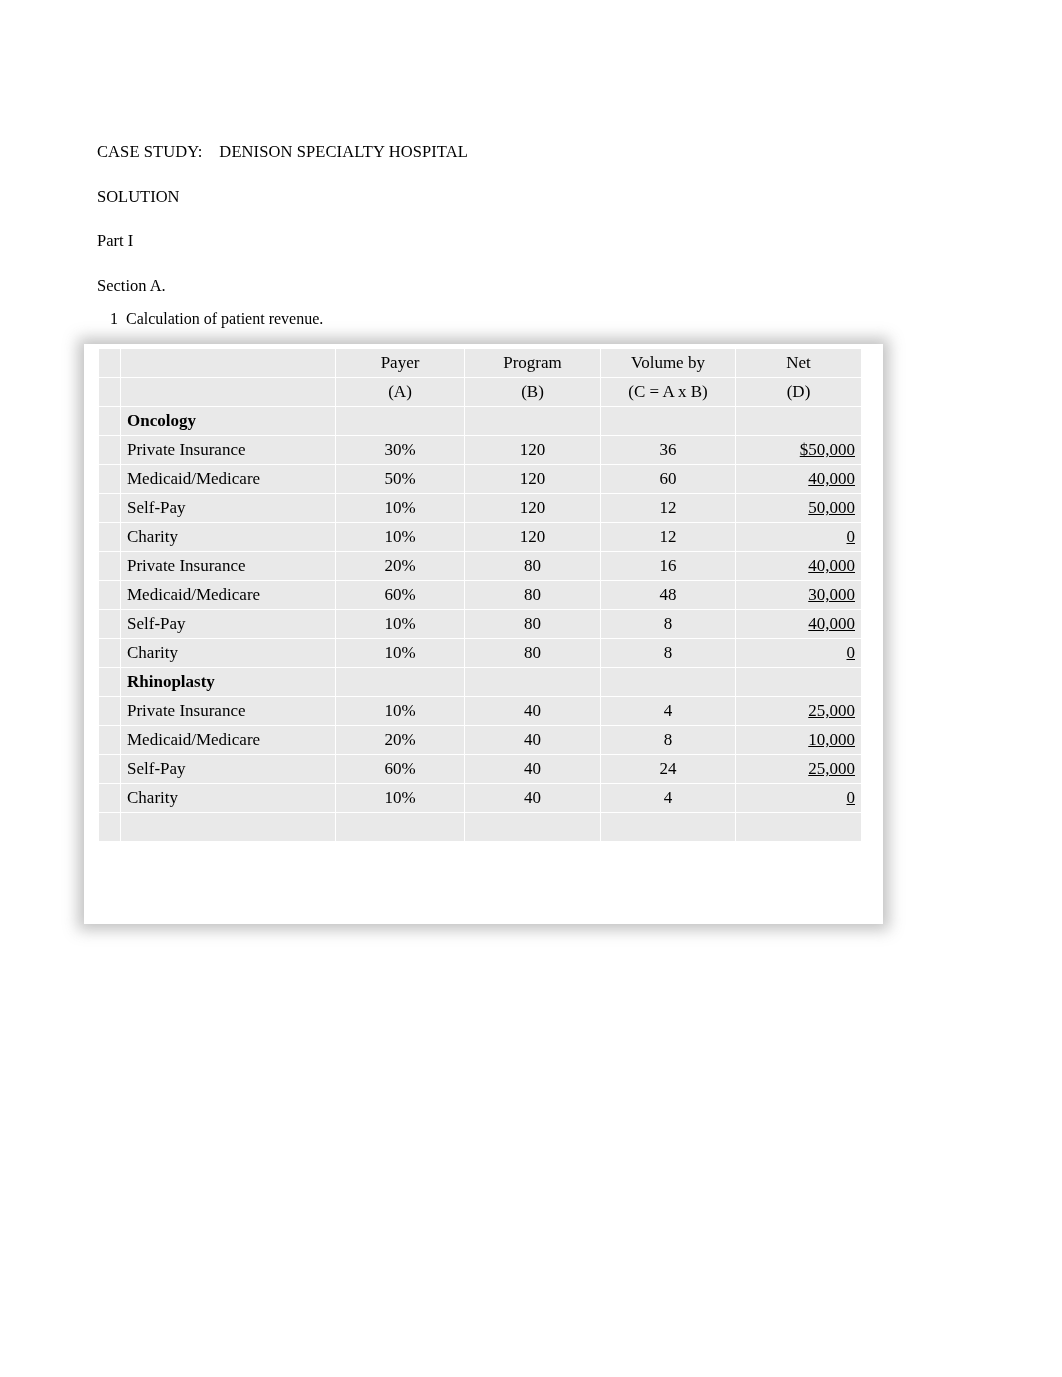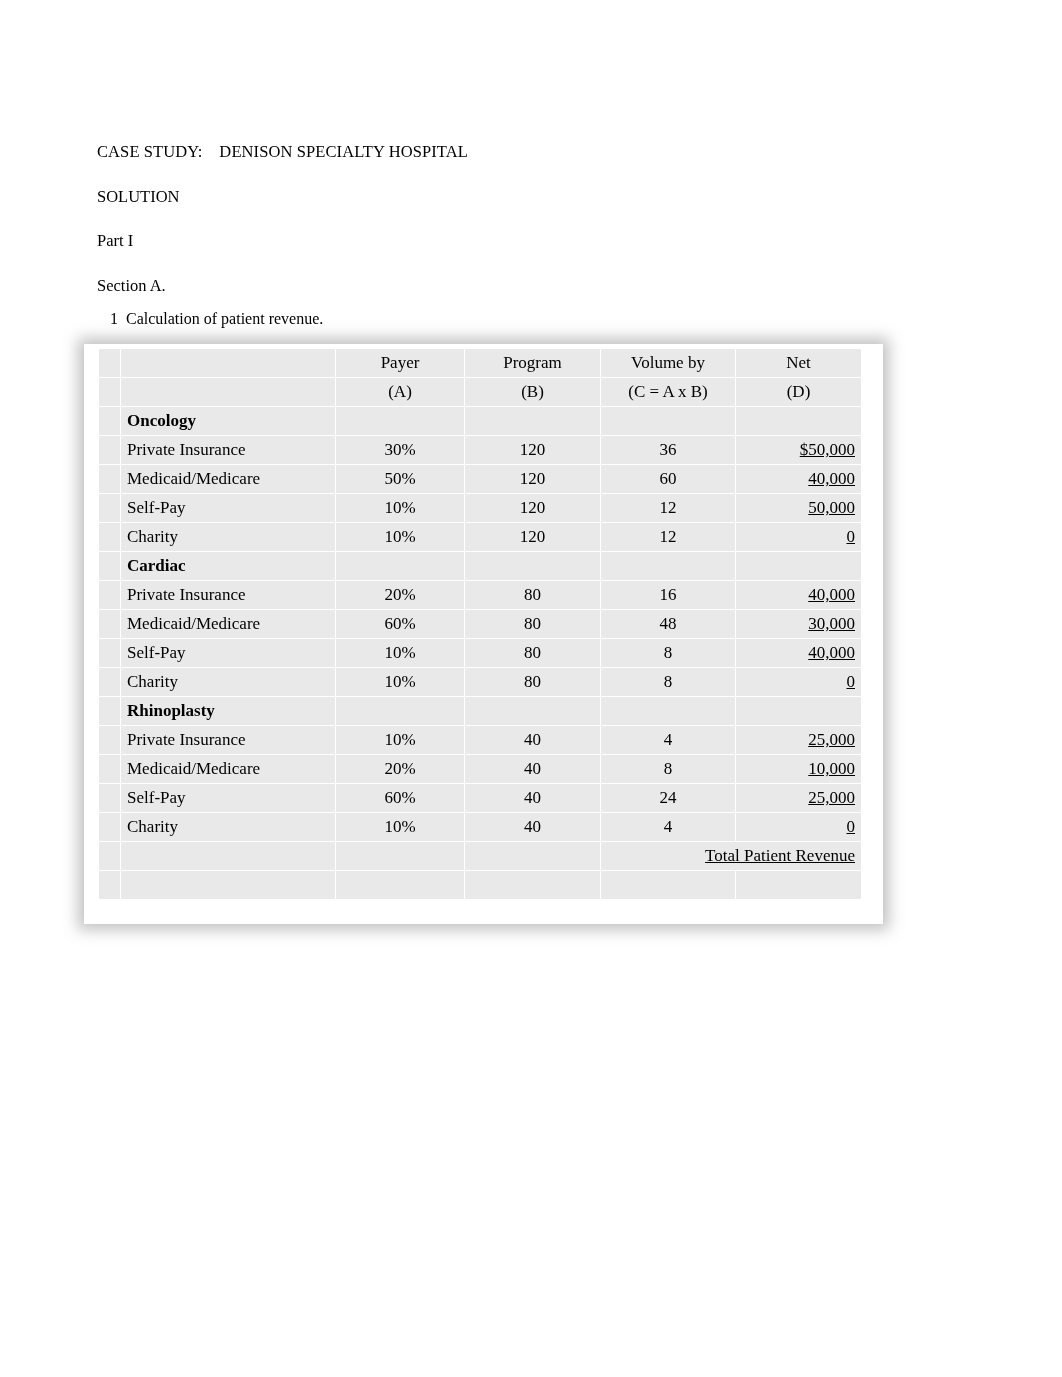--- a/index.html
+++ b/index.html
@@ -178,28 +178,20 @@
         <tr>
           <td class="gutter"></td>
           <td class="left indent2">Charity</td>
           <td class="center">10%</td>
           <td class="center">120</td>
           <td class="center">12</td>
           <td class="right">0</td>
         </tr>
         <tr>
           <td class="gutter"></td>
-          <td class="left indent1">Cardiac</td>
-          <td class="center"></td>
-          <td class="center"></td>
-          <td class="center"></td>
-          <td class="right"></td>
-        </tr>
-        <tr>
-          <td class="gutter"></td>
           <td class="left indent2">Private Insurance</td>
           <td class="center">20%</td>
           <td class="center">80</td>
           <td class="center">16</td>
           <td class="right">40,000</td>
         </tr>
         <tr>
           <td class="gutter"></td>
           <td class="left indent2">Medicaid/Medicare</td>
           <td class="center">60%</td>
@@ -257,27 +249,20 @@
         </tr>
         <tr>
           <td class="gutter"></td>
           <td class="left indent2">Charity</td>
           <td class="center">10%</td>
           <td class="center">40</td>
           <td class="center">4</td>
           <td class="right">0</td>
         </tr>
 
-        <tr class="totalrow">
-          <td class="gutter"></td>
-          <td class="left"></td>
-          <td class="center"></td>
-          <td class="center"></td>
-          <td class="right" colspan="2" style="text-align:right;">Total Patient Revenue</td>
-        </tr>
 
         <tr>
           <td class="gutter"></td>
           <td class="left"></td>
           <td class="center"></td>
           <td class="center"></td>
           <td class="center"></td>
           <td class="right"></td>
         </tr>
       </tbody>

